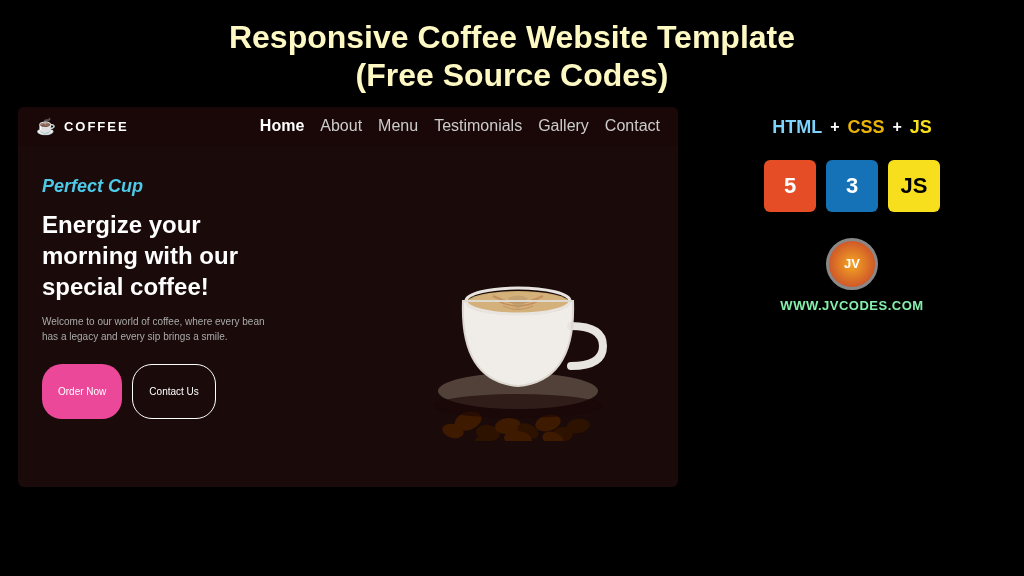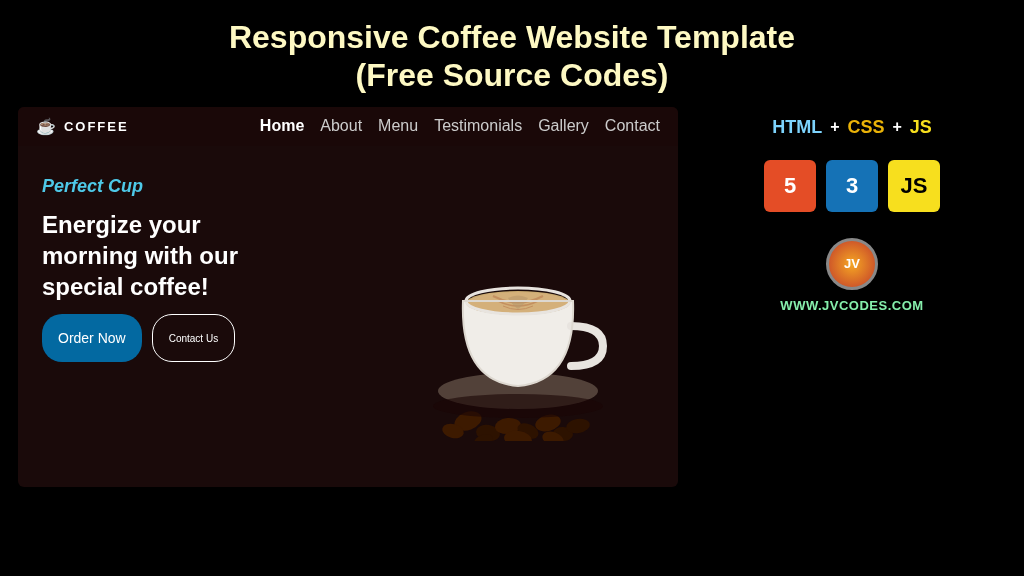--- a/index.html
+++ b/index.html
@@ -113,26 +113,26 @@
       font-size: 10px;
       line-height: 1.5;
       max-width: 240px;
       margin-bottom: 20px;
     }
     .hero-buttons {
       display: flex;
       gap: 10px;
     }
     .btn-order {
-      background: #0369a1;
+      background: #ec4899;
       color: #fff;
       border: none;
-      padding: 16px 16px;
+      padding: 22px 16px;
       border-radius: 20px;
-      font-size: 14px;
+      font-size: 10px;
       cursor: pointer;
     }
     .btn-contact {
       background: transparent;
       color: #fff;
       border: 1.5px solid #fff;
       padding: 7px 16px;
       border-radius: 20px;
       font-size: 10px;
       cursor: pointer;
@@ -252,20 +252,21 @@
         <a class="nav-link">Testimonials</a>
         <a class="nav-link">Gallery</a>
         <a class="nav-link">Contact</a>
       </div>
     </nav>
 
     <div class="preview-hero">
       <div class="hero-text">
         <div class="hero-tagline">Perfect Cup</div>
         <div class="hero-heading">Energize your morning with our special coffee!</div>
+        <div class="hero-desc">Welcome to our world of coffee, where every bean has a legacy and every sip brings a smile.</div>
         <div class="hero-buttons">
           <button class="btn-order">Order Now</button>
           <button class="btn-contact">Contact Us</button>
         </div>
       </div>
 
       <div class="coffee-cup-area">
         <svg width="220" height="270" viewBox="0 0 220 270" xmlns="http://www.w3.org/2000/svg">
 
           <ellipse cx="60" cy="250" rx="14" ry="9" fill="#3d1a00" transform="rotate(-20 60 250)"></ellipse>

